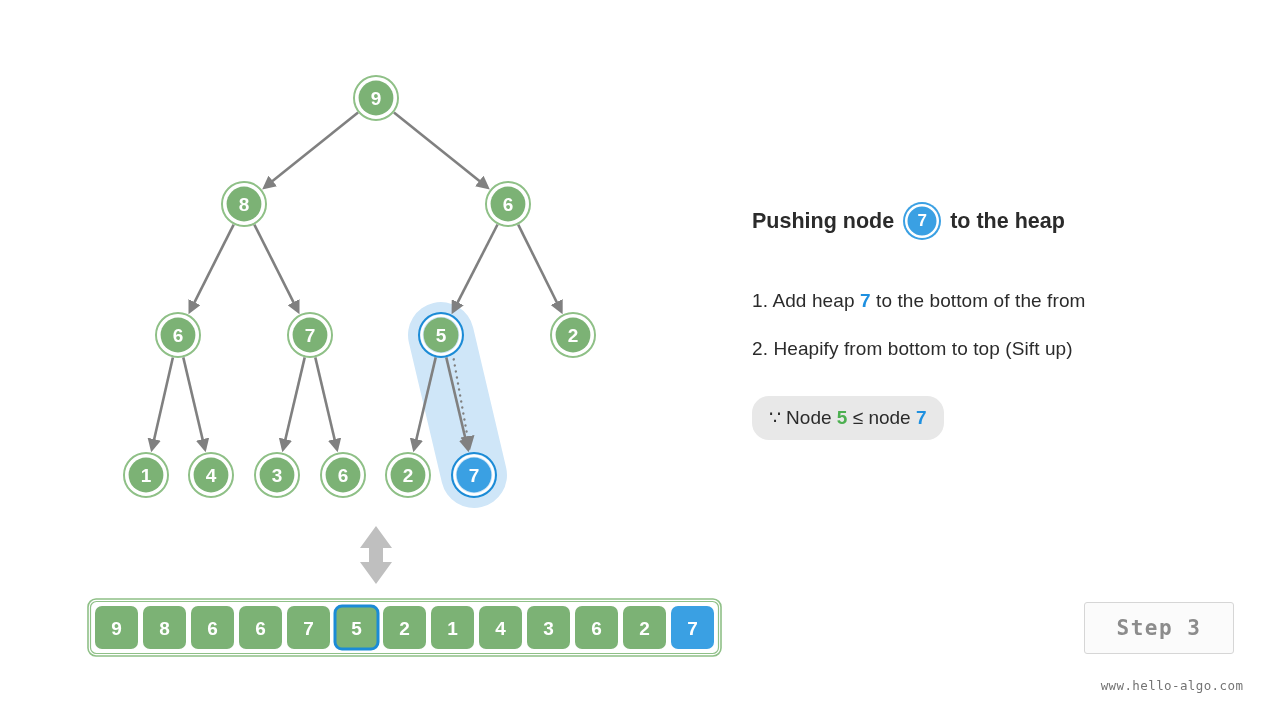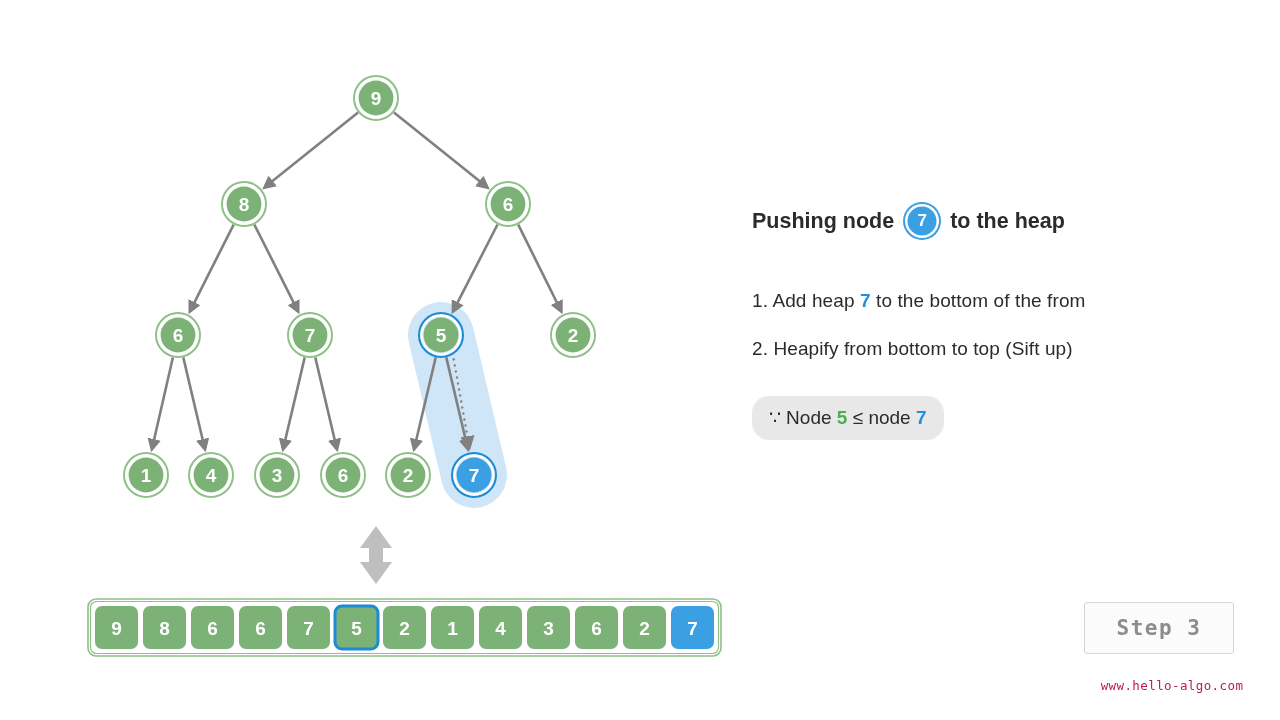--- a/index.html
+++ b/index.html
@@ -52,21 +52,21 @@
     position:absolute;left:332px;top:602px;
     width:148px;height:50px;
     border:1.4px solid #d6d6d6;border-radius:3px;background:#fbfbfb;
     display:flex;align-items:center;justify-content:center;
     font-family:"DejaVu Sans Mono","Liberation Mono",monospace;
     font-size:21px;font-weight:bold;color:#8c8c8c;letter-spacing:1.5px;
   }
   .watermark{
     position:absolute;left:320px;top:678px;width:200px;text-align:center;
     font-family:"DejaVu Sans Mono","Liberation Mono",monospace;
-    font-size:12.5px;color:#be185d;letter-spacing:.4px;
+    font-size:12.5px;color:#737373;letter-spacing:.4px;
   }
 </style>
 </head>
 <body>
 
 <div id="stage">
 
   <div id="diagram">
     <svg id="tree-svg" viewBox="0 0 740 720">
       <defs>

